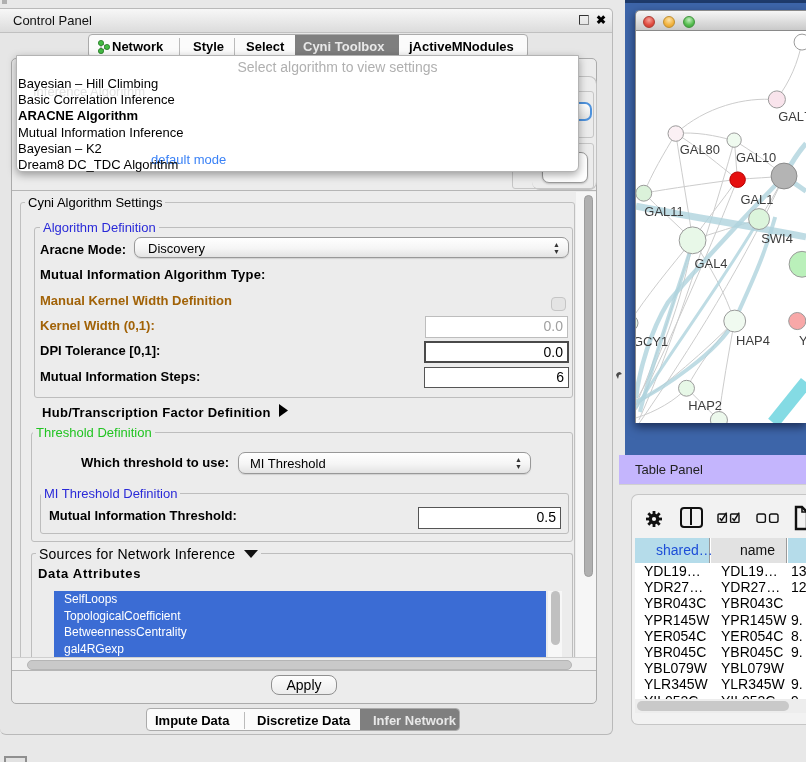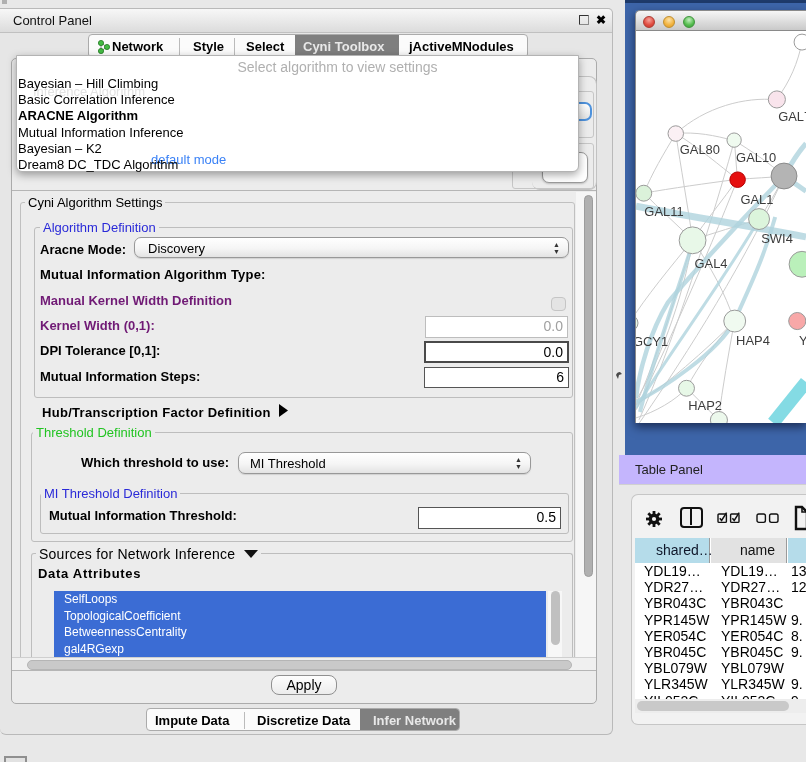--- a/index.html
+++ b/index.html
@@ -1,20 +1,20 @@
 <!DOCTYPE html>
 <html><head>
 <meta charset="utf-8">
 <style>
 * { margin:0; padding:0; box-sizing:border-box; }
 html,body { width:806px; height:762px; background:#e8e8e8; font-family:"Liberation Sans",sans-serif; overflow:hidden; position:relative; }
 .abs { position:absolute; }
 .b { font-weight:bold; }
 .lbl { font-size:13px; color:#000; font-weight:bold; white-space:nowrap; }
-.dis { color:#701a75;text-align:center; }
+.dis { color:#a16207;text-align:center; }
 .field { position:absolute; background:#fff; font-size:14px; text-align:right; padding-right:4px; line-height:19px; }
 .combo { position:absolute; border:1px solid #989898; border-radius:7px; background:linear-gradient(#ffffff,#f5f5f5 55%,#e3e3e3); font-size:13px; color:#000; box-shadow:0 1px 1px rgba(0,0,0,0.12); }
 .combo .ct { position:absolute; left:14px; top:3px; }
 .combo .st { position:absolute; right:8px; top:3px; font-size:7px; color:#333; line-height:7px; text-align:center; }
 .grp { position:absolute; border:1px solid #bdbdbd; border-radius:3px; }
 .grplbl { position:absolute; top:-8px; background:#ececec; padding:0 3px; font-size:13px; white-space:nowrap; }
 </style>
 </head>
 <body>
 
@@ -277,21 +277,21 @@
   <svg class="abs" style="left:124px;top:16px;" width="24" height="13" viewBox="0 0 24 13">
     <rect x="1" y="3" width="8.4" height="8.4" rx="1.8" fill="none" stroke="#111" stroke-width="1.4"></rect>
     <rect x="13.6" y="3" width="8.4" height="8.4" rx="1.8" fill="none" stroke="#111" stroke-width="1.4"></rect>
   </svg>
   <svg class="abs" style="left:162px;top:10px;" width="14" height="26" viewBox="0 0 14 26">
     <path d="M2,2 L8,2 L13,7 L13,24 L2,24 Z" fill="none" stroke="#111" stroke-width="2.4"></path>
     <path d="M8,2 L8,7 L13,7" fill="none" stroke="#111" stroke-width="1.6"></path>
   </svg>
 
   <div class="abs" style="left:3px;top:43px;width:172px;height:161px;background:#fff;overflow:hidden;font-size:14px;">
-    <div class="abs" style="left:0;top:0;width:75px;height:25px;background:#b5dcea;border-right:1px solid #9a9a9a;padding-left:21px;line-height:25px;color:#0f172a;">shared…</div>
+    <div class="abs" style="left:0;top:0;width:75px;height:25px;background:#b5dcea;border-right:1px solid #9a9a9a;padding-left:21px;line-height:25px;color:#1d4ed8;">shared…</div>
     <div class="abs" style="left:76px;top:0;width:76px;height:25px;background:#e2e2e2;border-right:1px solid #9a9a9a;padding-left:29px;line-height:25px;color:#111;">name</div>
     <div class="abs" style="left:153px;top:0;width:22px;height:25px;background:#b5dcea;"></div>
     <div class="abs" style="left:0;top:25px;line-height:16.2px;color:#000;">
       <div class="abs" style="left:9px;width:120px;">YDL19…<br>YDR27…<br>YBR043C<br>YPR145W<br>YER054C<br>YBR045C<br>YBL079W<br>YLR345W<br>YIL052C</div>
       <div class="abs" style="left:86px;width:90px;">YDL19…<br>YDR27…<br>YBR043C<br>YPR145W<br>YER054C<br>YBR045C<br>YBL079W<br>YLR345W<br>YIL052C</div>
       <div class="abs" style="left:156px;width:30px;">13<br>12<br><br>9.<br>8.<br>9.<br><br>9.<br>9.</div>
     </div>
   </div>
 
   <div class="abs" style="left:3px;top:204px;width:172px;height:14px;background:#ededed;">

